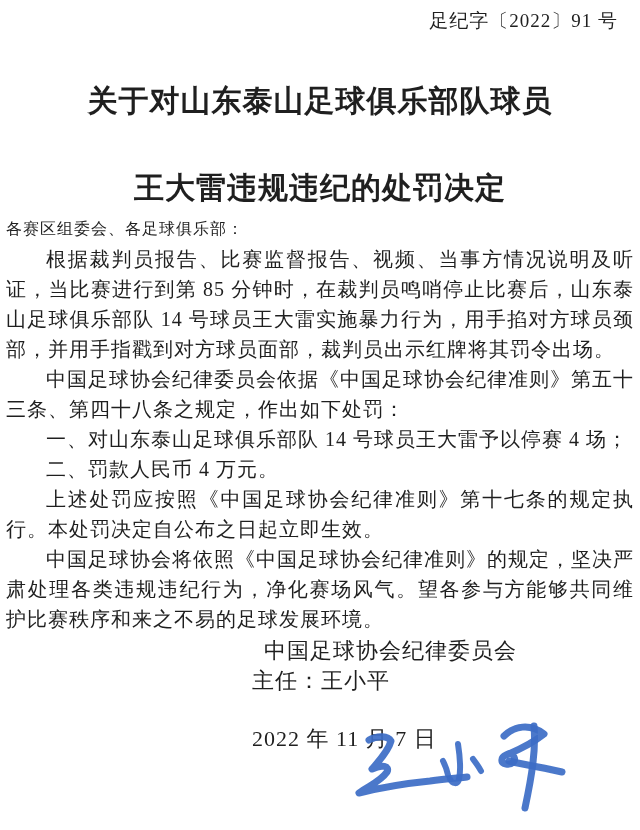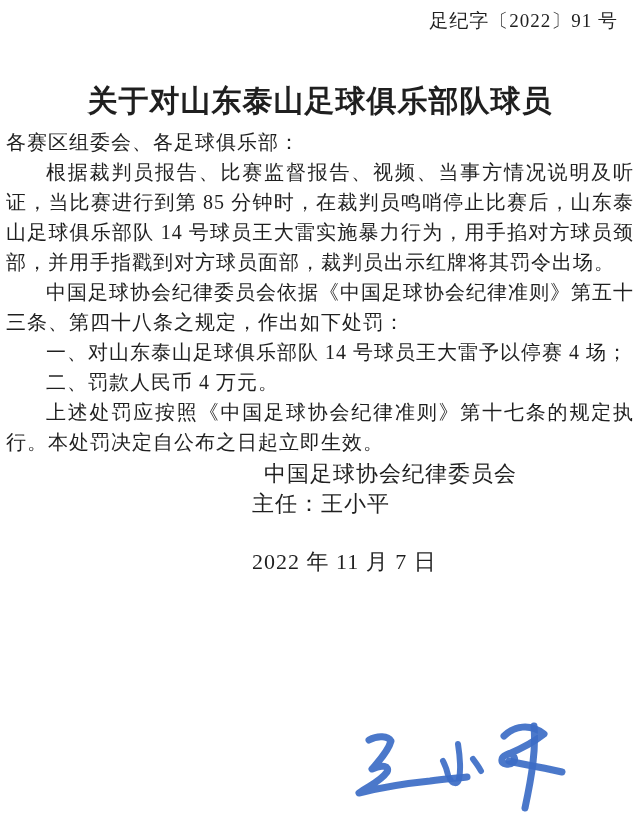--- a/index.html
+++ b/index.html
@@ -24,21 +24,21 @@
     margin: 10px 0 6px 0;
     text-align: center;
     font-size: 30px;
     font-weight: 700;
     line-height: 40px;
     letter-spacing: 1px;
   }
   .title-line { display: block; margin-top: 47px; }
   .salutation {
     margin: 0 6px;
-    font-size: 20px;
+    font-size: 16px;
     line-height: 30px;
     letter-spacing: 1px;
   }
   .body-para {
     margin: 0 6px;
     font-size: 20px;
     line-height: 30px;
     text-indent: 2em;
     text-align: justify;
     letter-spacing: 1px;
@@ -70,35 +70,37 @@
 </style>
 </head>
 <body>
 
 <div class="page">
 
   <div class="doc-number">足纪字〔2022〕91 号</div>
 
   <h1 class="title">
     <span class="title-line">关于对山东泰山足球俱乐部队球员</span>
+    <span class="title-line">王大雷违规违纪的处罚决定</span>
   </h1>
 
   <p class="salutation">各赛区组委会、各足球俱乐部：</p>
 
 
   <p class="body-para">根据裁判员报告、比赛监督报告、视频、当事方情况说明及听证，当比赛进行到第 85 分钟时，在裁判员鸣哨停止比赛后，山东泰山足球俱乐部队 14 号球员王大雷实施暴力行为，用手掐对方球员颈部，并用手指戳到对方球员面部，裁判员出示红牌将其罚令出场。</p>
 
   <p class="body-para">中国足球协会纪律委员会依据《中国足球协会纪律准则》第五十三条、第四十八条之规定，作出如下处罚：</p>
 
   <p class="body-para">一、对山东泰山足球俱乐部队 14 号球员王大雷予以停赛 4 场；</p>
 
   <p class="body-para">二、罚款人民币 4 万元。</p>
 
   <p class="body-para">上述处罚应按照《中国足球协会纪律准则》第十七条的规定执行。本处罚决定自公布之日起立即生效。</p>
 
+  <p class="body-para">中国足球协会将依照《中国足球协会纪律准则》的规定，坚决严肃处理各类违规违纪行为，净化赛场风气。望各参与方能够共同维护比赛秩序和来之不易的足球发展环境。</p>
 
   <div class="sig-block">
     <div class="sig-org">中国足球协会纪律委员会</div>
     <div class="sig-signer">主任：王小平</div>
     <div class="sig-date">2022 年 11 月 7 日</div>
   </div>
 
   <svg class="handwriting" viewBox="0 0 250 100" xmlns="http://www.w3.org/2000/svg">
 
     <path stroke-width="7" d="M 39 28 C 48 23 58 24 61 29 C 58 40 48 50 42 57 C 52 52 60 54 57 60 C 50 70 38 74 29 81 C 45 77 70 72 100 69 C 115 67 128 66 137 65" stroke="#3c6dc5"></path>

